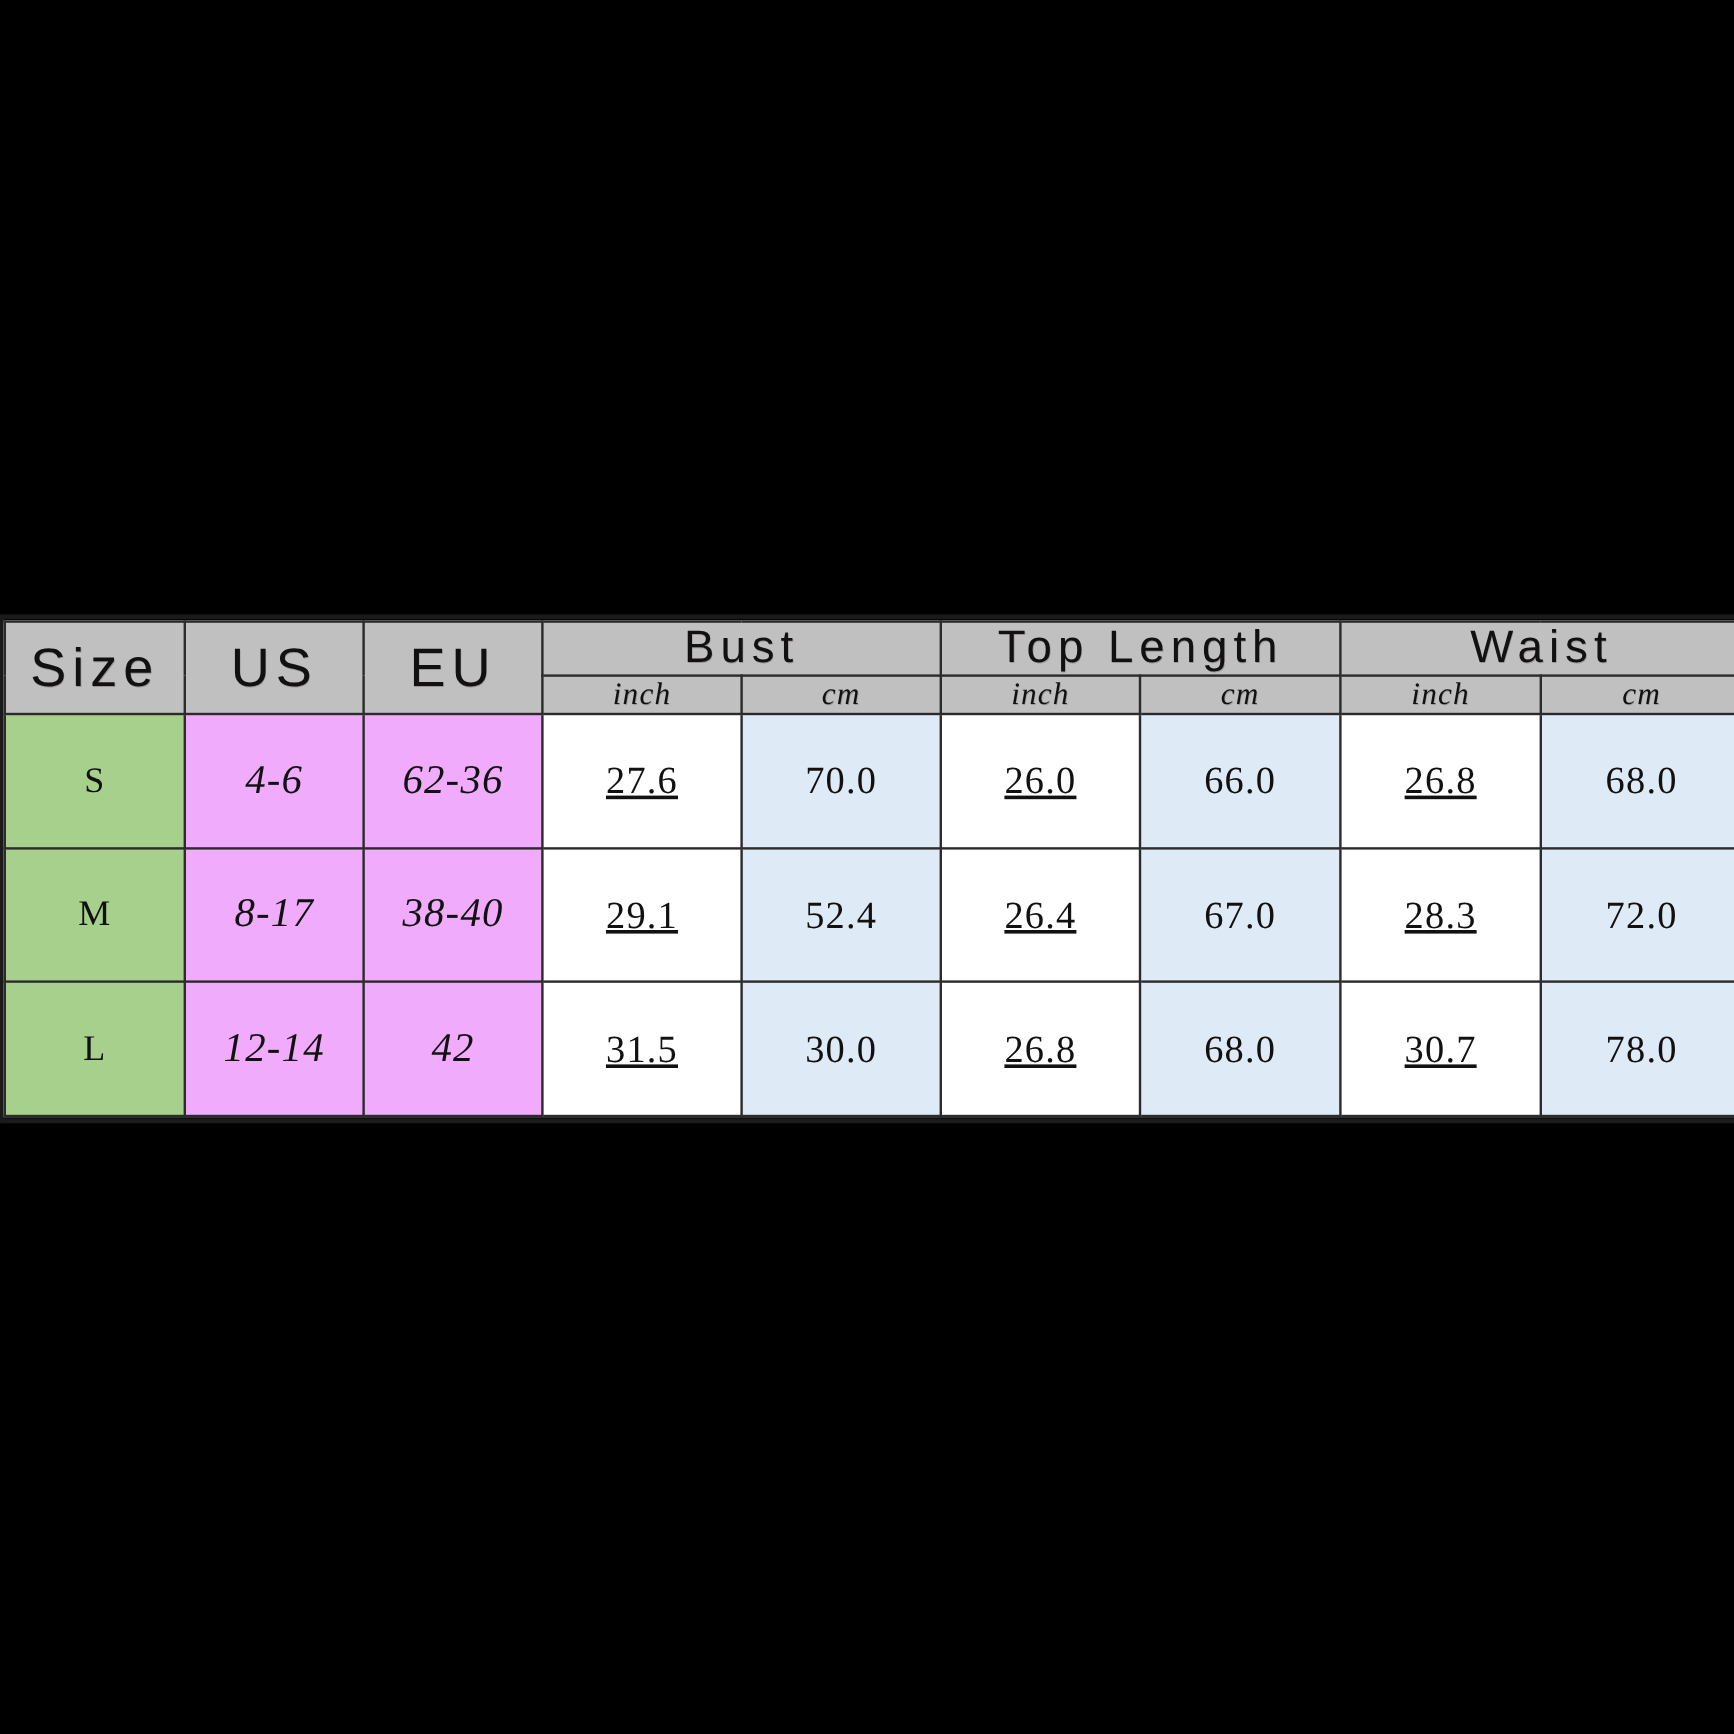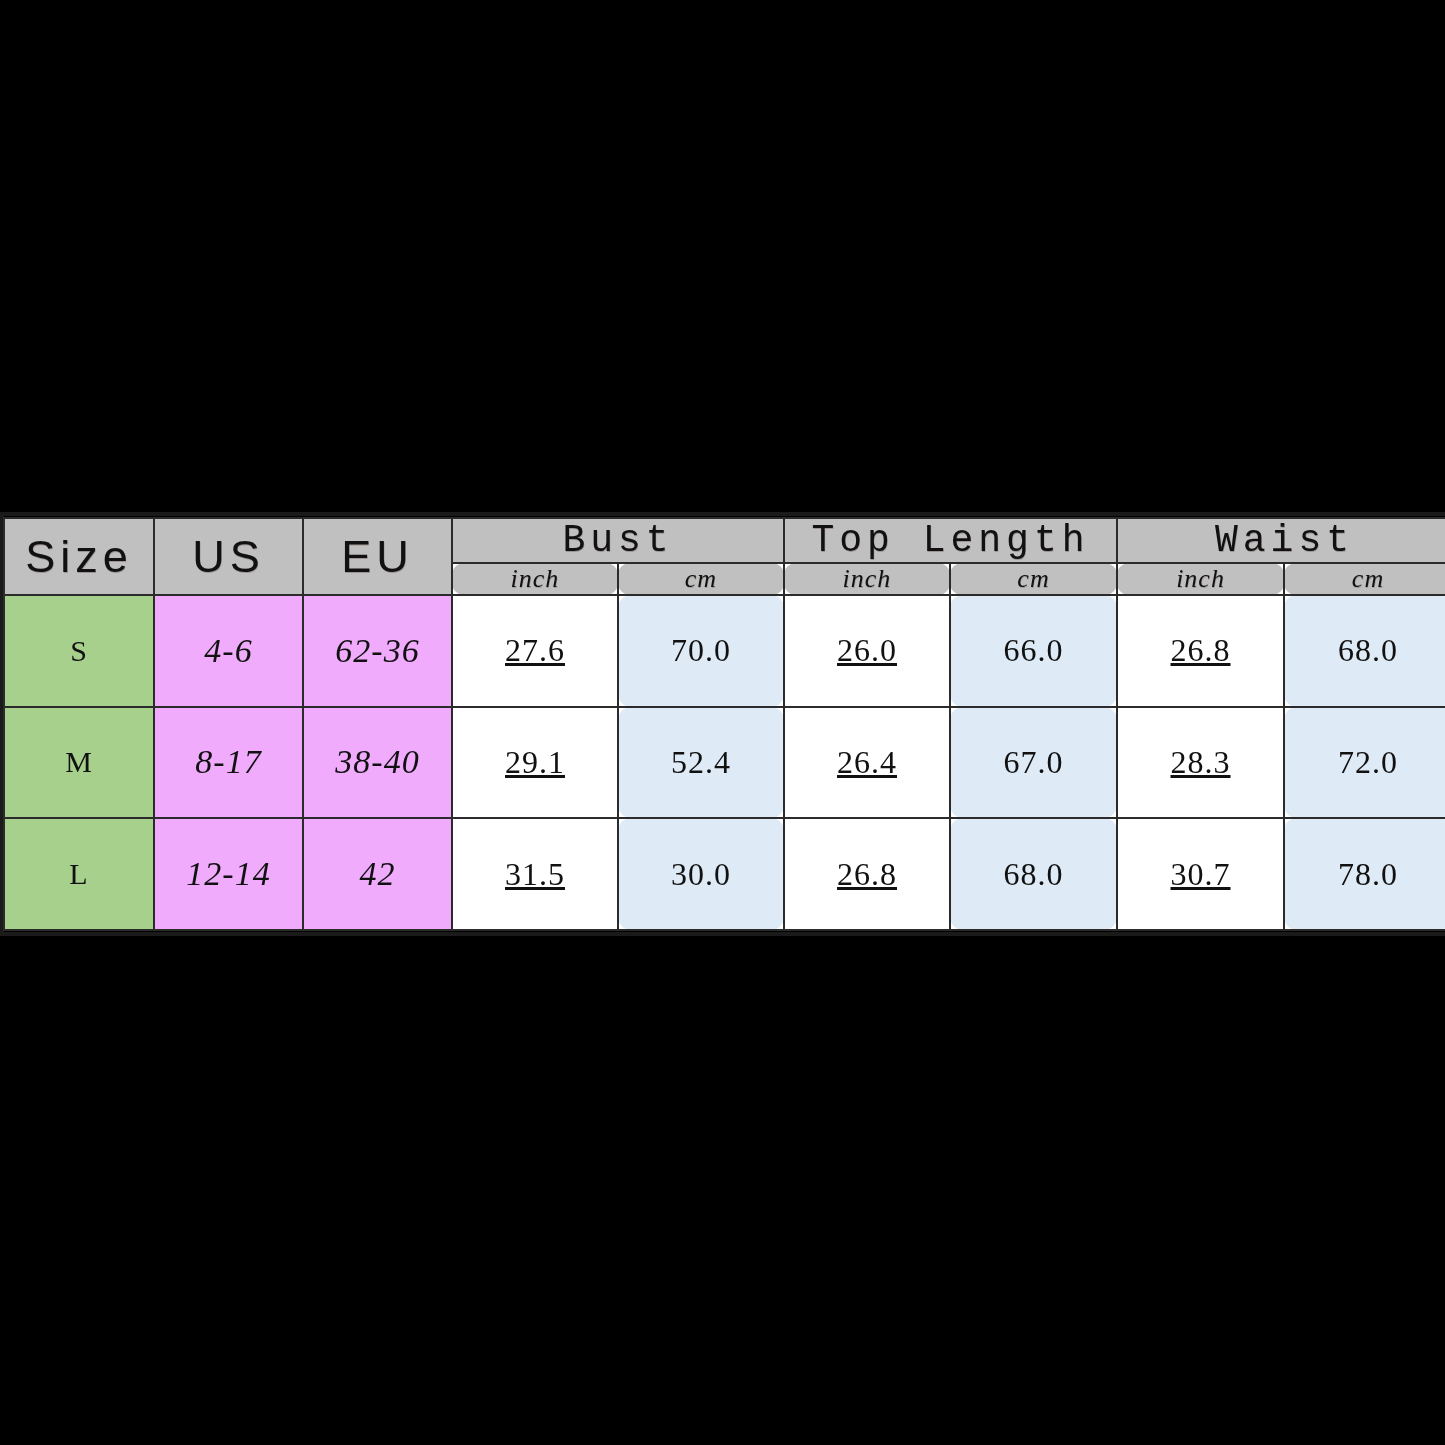--- a/index.html
+++ b/index.html
@@ -49,33 +49,32 @@
   
   .hdr {
     background: #c0c0c0;
     font-family: Liberation Sans, sans-serif;
     font-size: 45px;
     letter-spacing: 5px;
     text-shadow: 0.5px 0.5px 0 rgba(90,70,60,0.35);
   }
   .hdr-group {
     background: #c0c0c0;
-    font-family: Liberation Mono, monospace;
+    font-family: Liberation Sans, sans-serif;
     font-size: 38px;
     letter-spacing: 5px;
     text-shadow: 0.5px 0.5px 0 rgba(90,70,60,0.35);
   }
   .hdr-unit {
     background: #c0c0c0;
     font-family: "Liberation Serif", "DejaVu Serif", serif;
     font-style: italic;
     font-size: 26px;
     letter-spacing: 1px;
     text-shadow: 0.5px 0.5px 0 rgba(90,70,60,0.3);
-    border-radius: 12px;
   }
 
   
   .c-size {
     background: #a8d08d;
     font-size: 30px;
     letter-spacing: 1px;
   }
   .c-region {
     background: #f0abfc;
@@ -87,21 +86,20 @@
   .c-inch {
     background: #ffffff;
     font-size: 32px;
     letter-spacing: 1px;
     text-decoration: underline;
   }
   .c-cm {
     background: #deeaf6;
     font-size: 32px;
     letter-spacing: 1px;
-    border-radius: 13px;
   }
 
   
   .frame-top, .frame-bottom {
     position: absolute;
     left: 0;
     width: 1445px;
     height: 4px;
     background: #1a1a1a;
   }

